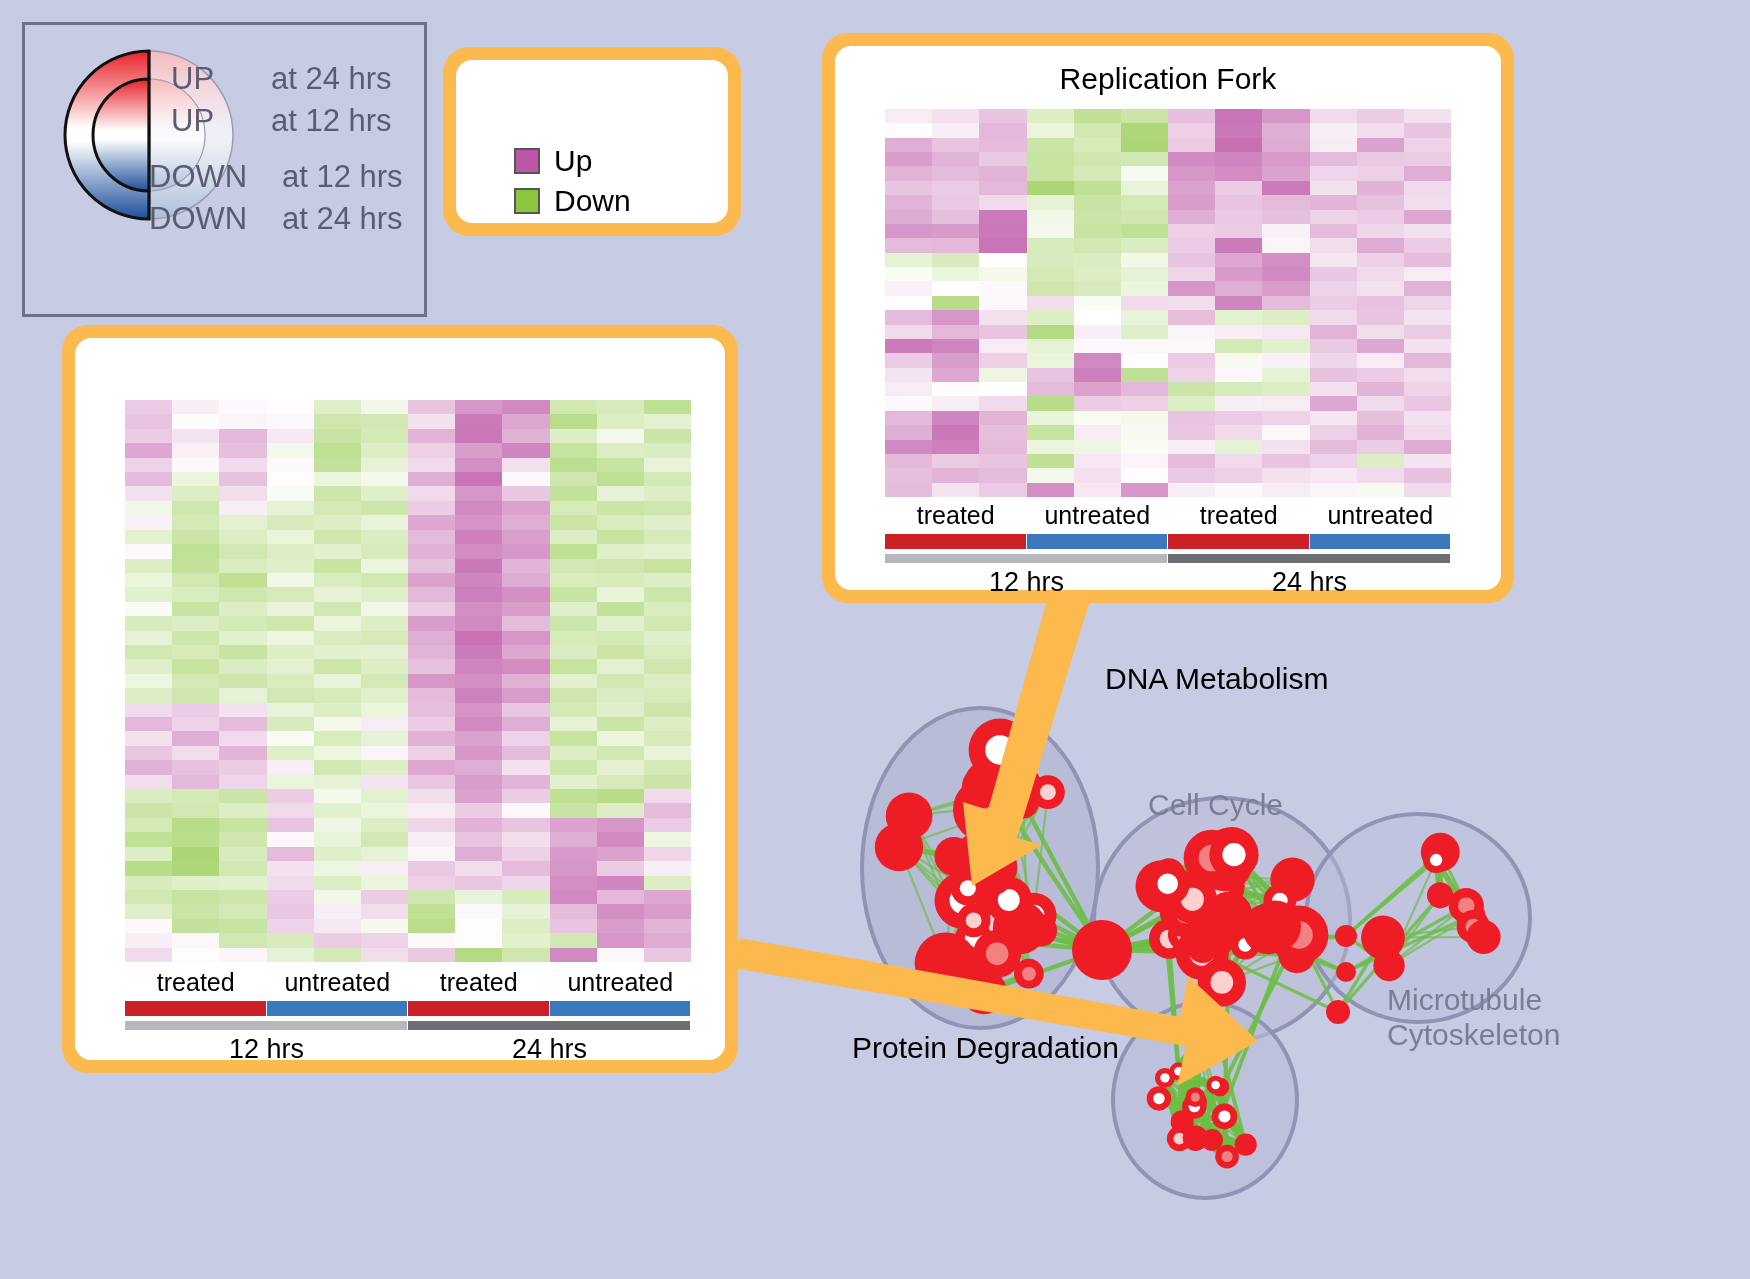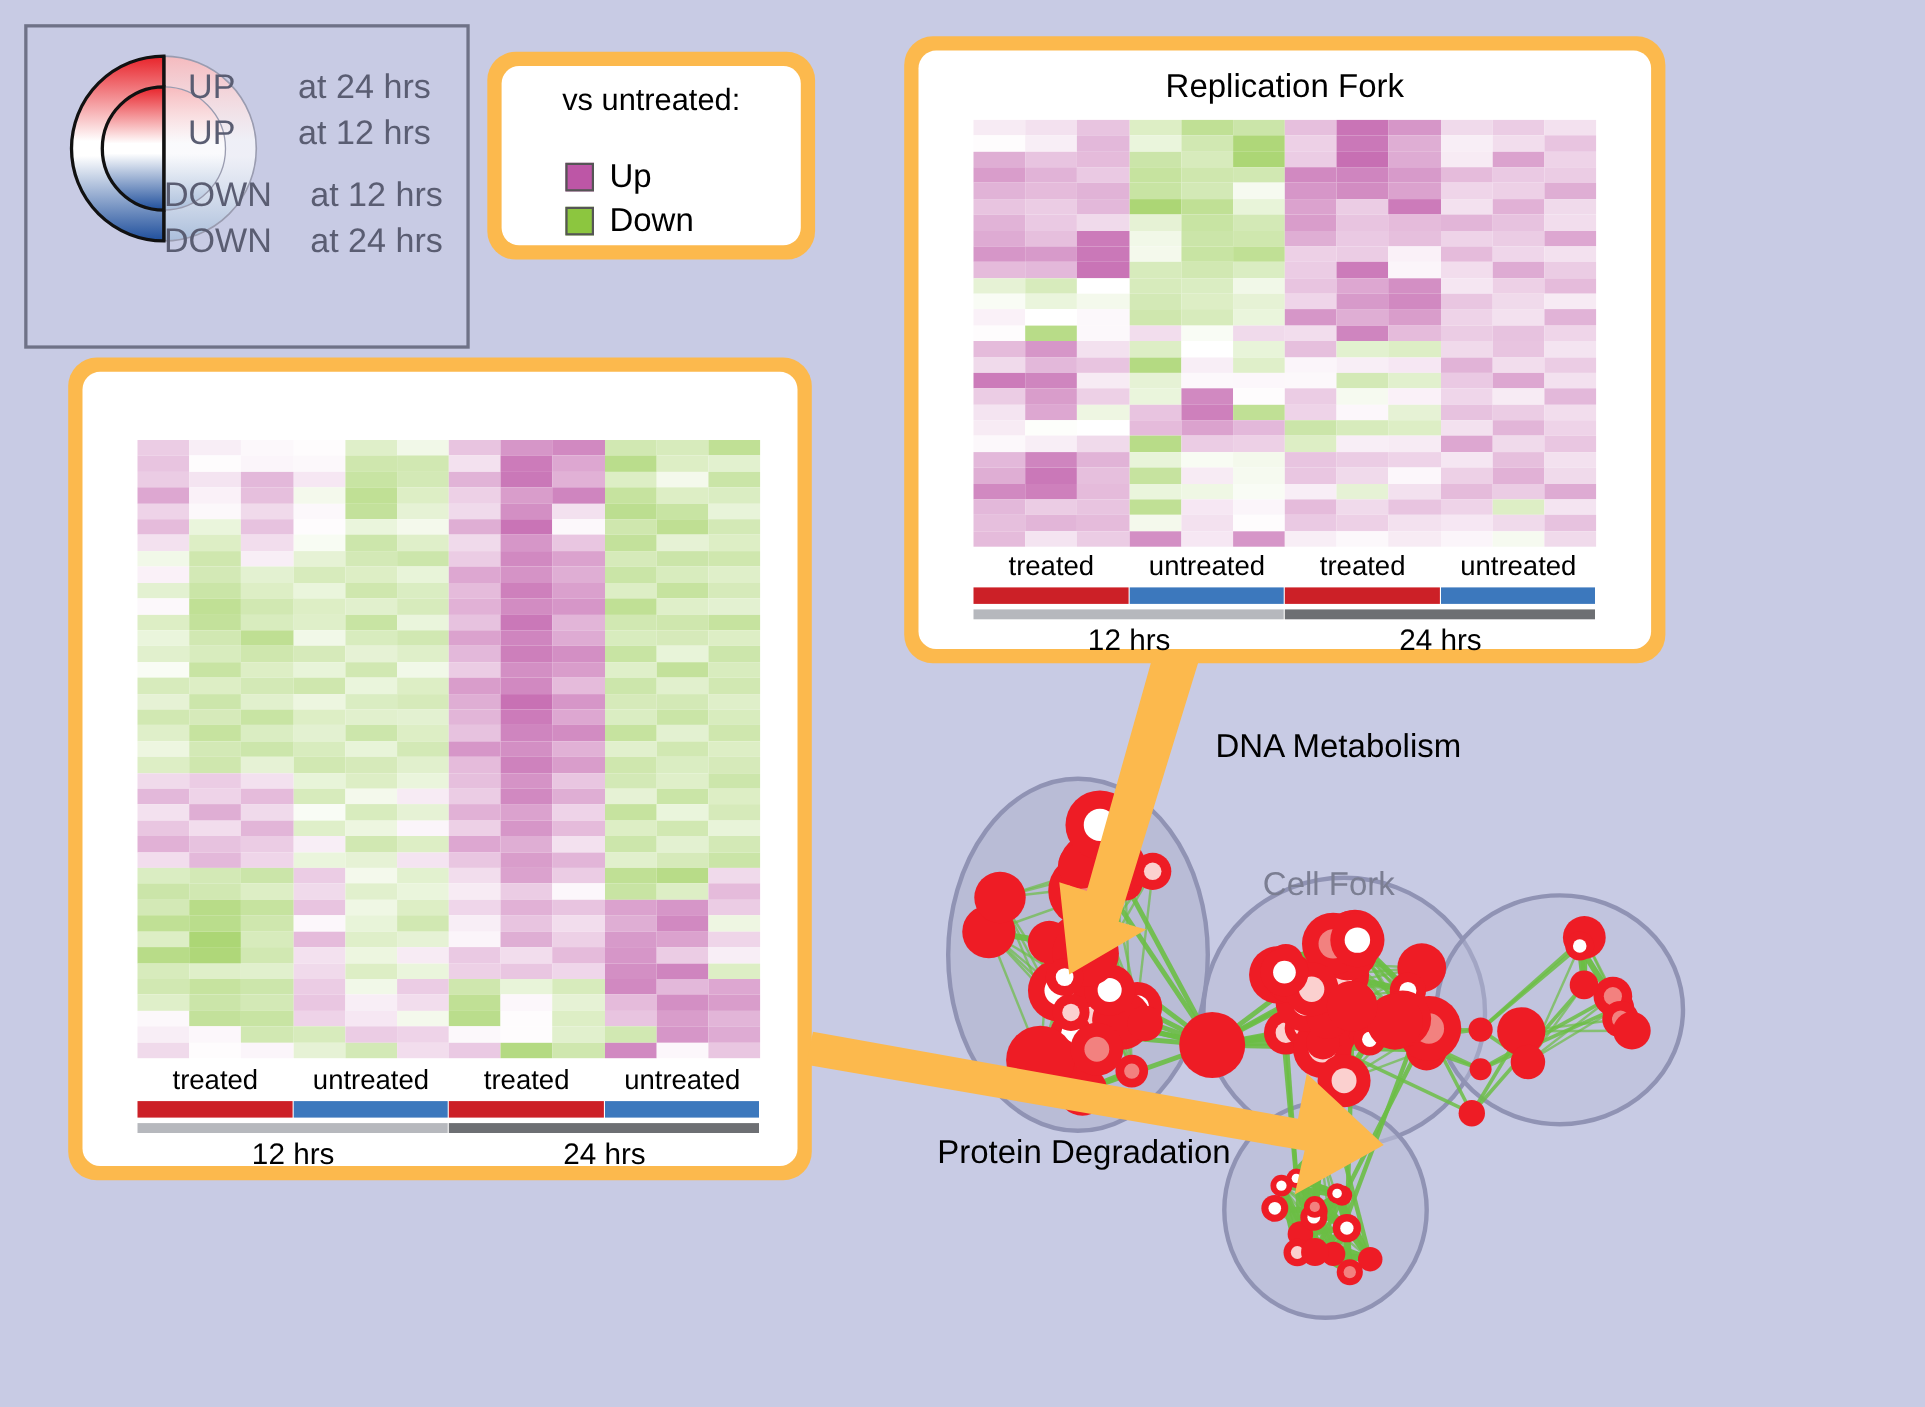--- a/index.html
+++ b/index.html
@@ -121,21 +121,20 @@
     <div class="key-lbl" style="left:257px;top:134px;">at 12 hrs</div>
 
     <div class="key-row" style="left:124px;top:176px;">DOWN</div>
     <div class="key-lbl" style="left:257px;top:176px;">at 24 hrs</div>
 
   </div>
 
   <div class="panel" id="legend-panel">
     <div class="panel-inner">
       <div id="legend-title">
-        <div>vs untreated:</div>
       </div>
       <div class="legend-item" style="left:58px;top:84px;">
         <span class="legend-swatch" id="sw-up" style="background: rgb(189, 86, 166);"></span>
         <span class="legend-text">Up</span>
       </div>
       <div class="legend-item" style="left:58px;top:124px;">
         <span class="legend-swatch" id="sw-down" style="background: rgb(140, 198, 63);"></span>
         <span class="legend-text">Down</span>
       </div>
     </div>
@@ -1649,21 +1648,25 @@
           <g>
             <circle cx="556" cy="352" r="10" fill="#ee1c25"></circle>
           </g>
           <g>
             <circle cx="548" cy="392" r="12" fill="#ee1c25"></circle>
           </g>
         </g>
     </svg>
 
     <div class="net-label" id="lbl-dna">DNA Metabolism</div>
-    <div class="net-label" id="lbl-cc">Cell Fork</div>
+    <div class="net-label" id="lbl-cc">Cell Cycle</div>
+    <div class="net-label" id="lbl-mt">
+      <div>Microtubule</div>
+      <div>Cytoskeleton</div>
+    </div>
     <div class="net-label" id="lbl-ub">
       <div>Protein Degradation</div>
     </div>
   </div>
 
   <svg class="arrow-svg" width="1750" height="1279">
 
     <path d="M1047,600 L1090,600 L1017,838 L1042,845 L972,886 L963,802 L988,810 Z" fill="#fcb94d"></path>
 
     <path d="M739,938 L1180,1017 L1188,976 L1258,1041 L1177,1086 L1186,1046 L733,968 Z" fill="#fcb94d"></path>

